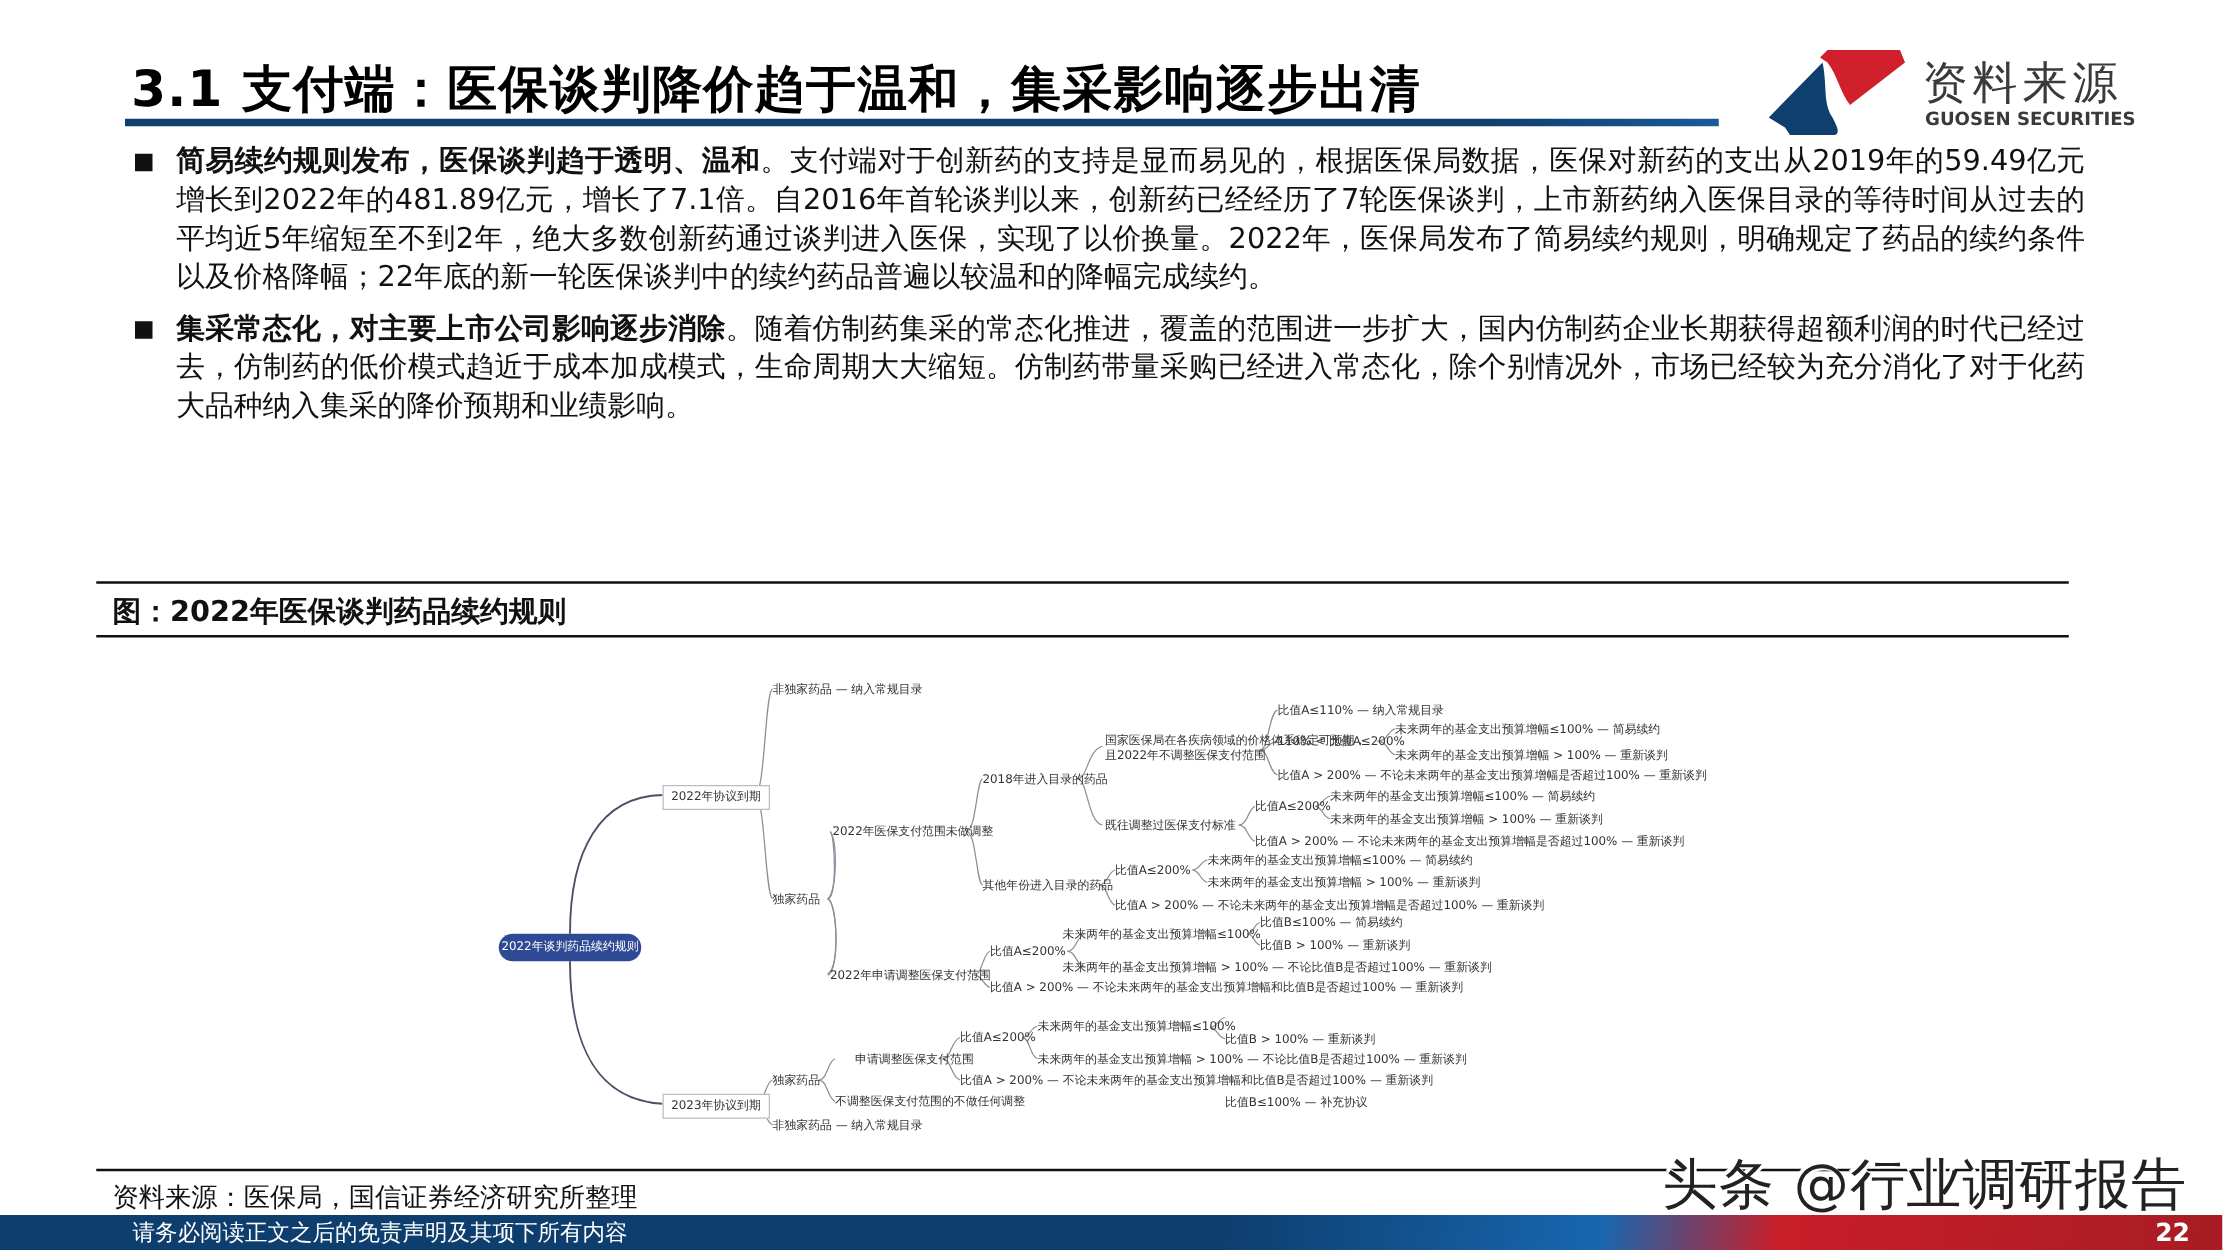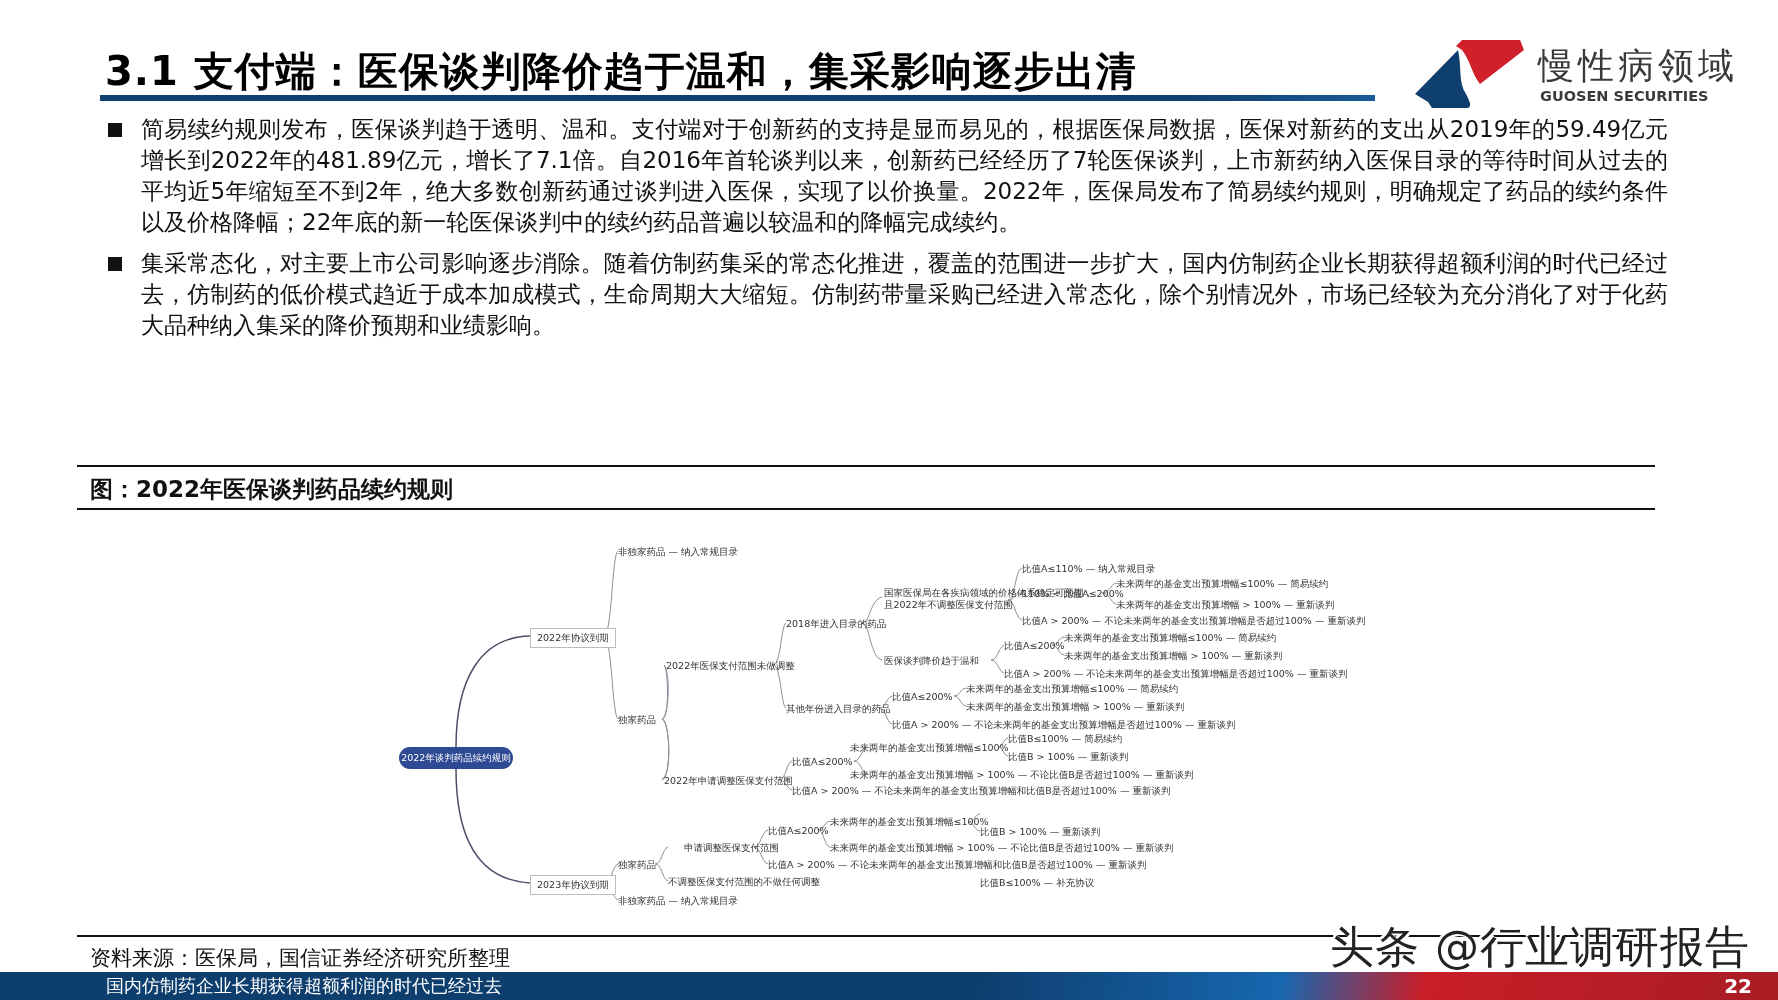--- a/index.html
+++ b/index.html
@@ -8,21 +8,21 @@
   .title { position:absolute; left:105px; top:44px; font-size:40px; font-weight:bold; letter-spacing:1px; white-space:nowrap; color:#000; }
   .title-bar { position:absolute; left:100px; top:95px; width:1275px; height:6px;
                background:linear-gradient(90deg,#0f3f6e 0%,#0f3f6e 85%,#1a5a96 100%); }
   .logo { position:absolute; left:1410px; top:38px; width:330px; height:70px; }
   .logo-mark { position:absolute; left:0; top:0; width:115px; height:70px; }
   .logo-cn { position:absolute; left:128px; top:4px; font-size:36px; color:#3a3a3a; letter-spacing:4px; white-space:nowrap; }
   .logo-en { position:absolute; left:130px; top:50px; font-size:14.5px; font-weight:bold; color:#3a3a3a; white-space:nowrap; }
   .bullets { position:absolute; left:108px; top:114px; width:1560px; }
   .bullet { position:relative; padding-left:33px; font-size:23px; line-height:31px; margin-bottom:10px; text-align:justify; }
   .bullet .sq { position:absolute; left:0; top:9px; width:14px; height:14px; background:#111; }
-  .bullet b { font-weight:normal;margin-top:28px; }
+  .bullet b { font-weight:bold;margin-top:28px; }
   .rule { position:absolute; left:77px; height:2px; background:#111; }
   .fig-title { position:absolute; left:90px; top:474px; font-size:23px; font-weight:bold; white-space:nowrap; }
   .source { position:absolute; left:90px; top:944px; font-size:21px; white-space:nowrap; }
   .watermark { position:absolute; left:1330px; top:918px; font-size:44px; color:#222; white-space:nowrap;
                text-shadow:2px 2px 0 #fff,-2px -2px 0 #fff; letter-spacing:1px; }
   .footer { position:absolute; left:0; top:972px; width:1778px; height:28px; overflow:hidden;
             background:linear-gradient(100deg,#0e3e6e 0%,#0e3e6e 55%,#1767b0 72%,#c81e28 80%,#a81c24 100%); }
   .footer-text { position:absolute; left:106px; top:2px; font-size:18px; color:#fff; white-space:nowrap; }
   .page-num { position:absolute; right:26px; top:2px; font-size:20px; color:#fff; font-weight:bold; }
   
@@ -37,21 +37,21 @@
 <body>
 
 <div class="title">3.1 支付端：医保谈判降价趋于温和，集采影响逐步出清</div>
 <div class="title-bar"></div>
 
 <div class="logo">
   <svg class="logo-mark" viewBox="0 0 115 70" width="115" height="70">
     <path d="M5 56 L48 12 C52 30 48 44 56 56 C60 64 62 68 58 70 L22 70 L18 64 Z" fill="#0f3f6e"></path>
     <path d="M46 8 L52 2 L110 2 L114 12 L70 46 C62 36 60 22 52 12 Z" fill="#d0202c"></path>
   </svg>
-  <div class="logo-cn">慢性病领域</div>
+  <div class="logo-cn">资料来源</div>
   <div class="logo-en">GUOSEN SECURITIES</div>
 </div>
 
 <div class="bullets">
   <div class="bullet">
     <span class="sq"></span>
     <b>简易续约规则发布，医保谈判趋于透明、温和</b><span>。支付端对于创新药的支持是显而易见的，根据医保局数据，医保对新药的支出从2019年的59.49亿元增长到2022年的481.89亿元，增长了7.1倍。自2016年首轮谈判以来，创新药已经经历了7轮医保谈判，上市新药纳入医保目录的等待时间从过去的平均近5年缩短至不到2年，绝大多数创新药通过谈判进入医保，实现了以价换量。2022年，医保局发布了简易续约规则，明确规定了药品的续约条件以及价格降幅；22年底的新一轮医保谈判中的续约药品普遍以较温和的降幅完成续约。</span>
   </div>
   <div class="bullet">
     <span class="sq"></span>
@@ -118,21 +118,21 @@
 
   <div class="n" style="left:666px;top:660px;">2022年医保支付范围未做调整</div>
   <div class="n" style="left:786px;top:618px;">2018年进入目录的药品</div>
   <div class="n" style="left:884px;top:587px;"><span>国家医保局在各疾病领域的价格体系稳定可预期，</span><br><span>且2022年不调整医保支付范围</span></div>
   <div class="n" style="left:1022px;top:563px;text-align:center;"><span>比值A≤110%</span> — <span>纳入常规目录</span></div>
   <div class="n" style="left:1022px;top:588px;">110% &lt; 比值A≤200%</div>
   <div class="n" style="left:1116px;top:578px;"><span>未来两年的基金支出预算增幅≤100%</span> — <span>简易续约</span></div>
   <div class="n" style="left:1116px;top:599px;"><span>未来两年的基金支出预算增幅 &gt; 100%</span> — <span>重新谈判</span></div>
   <div class="n" style="left:1022px;top:615px;"><span>比值A &gt; 200%</span> — <span>不论未来两年的基金支出预算增幅是否超过100%</span> — <span>重新谈判</span></div>
 
-  <div class="n" style="left:884px;top:655px;">医保谈判降价趋于温和</div>
+  <div class="n" style="left:884px;top:655px;">既往调整过医保支付标准</div>
   <div class="n" style="left:1004px;top:640px;">比值A≤200%</div>
   <div class="n" style="left:1064px;top:632px;"><span>未来两年的基金支出预算增幅≤100%</span> — <span>简易续约</span></div>
   <div class="n" style="left:1064px;top:650px;"><span>未来两年的基金支出预算增幅 &gt; 100%</span> — <span>重新谈判</span></div>
   <div class="n" style="left:1004px;top:668px;"><span>比值A &gt; 200%</span> — <span>不论未来两年的基金支出预算增幅是否超过100%</span> — <span>重新谈判</span></div>
 
   <div class="n" style="left:786px;top:703px;">其他年份进入目录的药品</div>
   <div class="n" style="left:892px;top:691px;">比值A≤200%</div>
   <div class="n" style="left:966px;top:683px;"><span>未来两年的基金支出预算增幅≤100%</span> — <span>简易续约</span></div>
   <div class="n" style="left:966px;top:701px;"><span>未来两年的基金支出预算增幅 &gt; 100%</span> — <span>重新谈判</span></div>
   <div class="n" style="left:892px;top:719px;"><span>比值A &gt; 200%</span> — <span>不论未来两年的基金支出预算增幅是否超过100%</span> — <span>重新谈判</span></div>
@@ -156,15 +156,15 @@
   <div class="n" style="left:768px;top:859px;"><span>比值A &gt; 200%</span> — <span>不论未来两年的基金支出预算增幅和比值B是否超过100%</span> — <span>重新谈判</span></div>
   <div class="n" style="left:668px;top:876px;">不调整医保支付范围的不做任何调整</div>
   <div class="n" style="left:618px;top:895px;"><span>非独家药品</span> — <span>纳入常规目录</span></div>
 </div>
 
 <div class="rule" style="top:935px;width:1570px;left:77px;"></div>
 <div class="source">资料来源：医保局，国信证券经济研究所整理</div>
 <div class="watermark">头条 @行业调研报告</div>
 
 <div class="footer">
-  <div class="footer-text">国内仿制药企业长期获得超额利润的时代已经过去</div>
+  <div class="footer-text">请务必阅读正文之后的免责声明及其项下所有内容</div>
   <div class="page-num">22</div>
 </div>
 
 </body></html>

